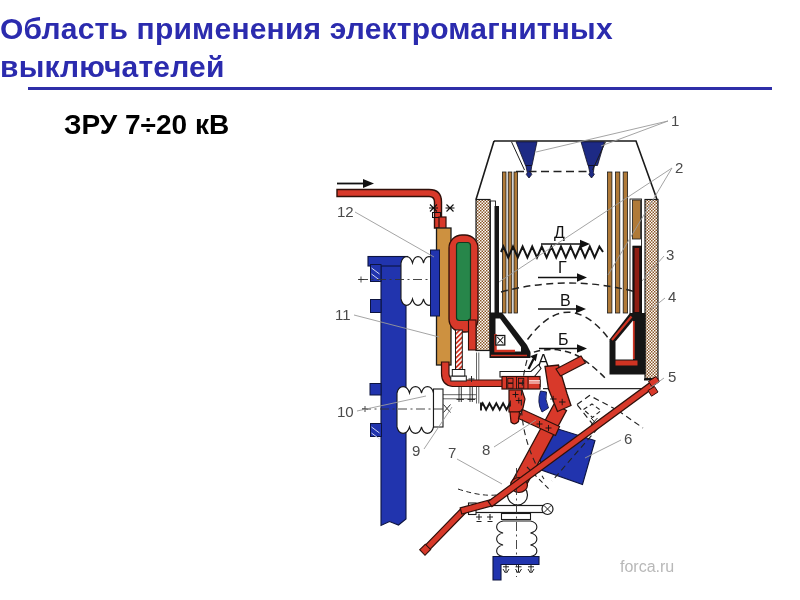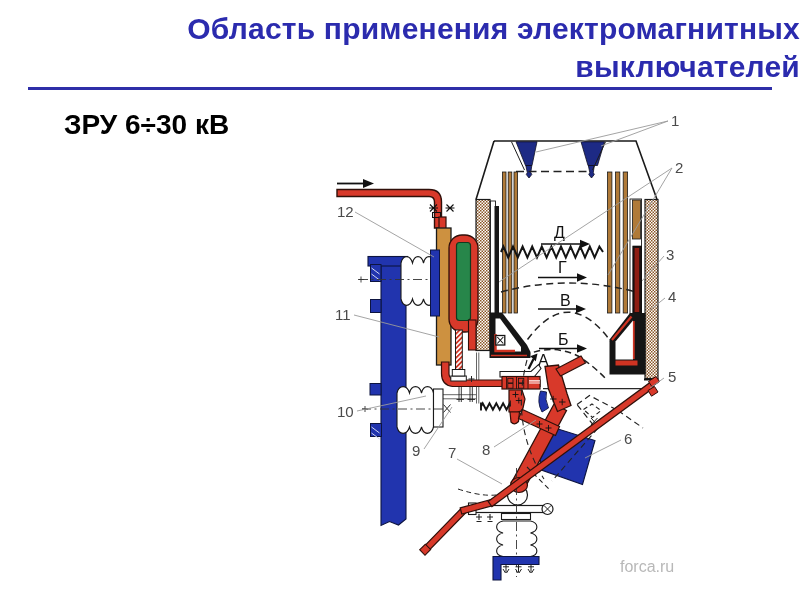--- a/index.html
+++ b/index.html
@@ -1,29 +1,29 @@
 <!DOCTYPE html>
 <html><head><meta charset="utf-8">
 <style>
 html,body{margin:0;padding:0;width:800px;height:600px;background:#ffffff;font-family:"Liberation Sans",sans-serif;overflow:hidden}
-.title{position:absolute;top:10px;left:0;width:800px;text-align:right;color:#2b2bae;font-weight:bold;font-size:30px;line-height:38px;letter-spacing:0.2px}
+.title{position:absolute;top:10px;left:0;width:800px;text-align:left;color:#2b2bae;font-weight:bold;font-size:30px;line-height:38px;letter-spacing:0.2px}
 .rule{position:absolute;left:28px;top:87px;width:744px;height:3px;background:#2e2ea8}
 .zru{position:absolute;left:64px;top:109px;font-size:28px;font-weight:bold;color:#000}
 .wm{position:absolute;left:620px;top:558px;font-size:16px;color:#b8b8b8}
 svg{position:absolute;left:0;top:0}
 text{font-family:"Liberation Sans",sans-serif}
 .num{font-size:15px;fill:#4a4a4a}
 .zone{font-size:16px;fill:#111111}
 </style></head><body>
 
 <div class="title">Область применения электромагнитных<br>выключателей</div>
 
 <div class="rule"></div>
 
-<div class="zru">ЗРУ 6÷30 кВ</div>
+<div class="zru">ЗРУ 7÷20 кВ</div>
 
 <svg width="800" height="600" viewBox="0 0 800 600">
 <defs>
 <pattern id="chk" width="3" height="3" patternUnits="userSpaceOnUse">
         <rect width="3" height="3" fill="#ffffff"></rect>
         <rect width="1.5" height="1.5" fill="#8a5526"></rect>
         <rect x="1.5" y="1.5" width="1.5" height="1.5" fill="#8a5526"></rect>
       </pattern>
 <pattern id="rh" width="3.4" height="3.4" patternUnits="userSpaceOnUse" patternTransform="rotate(45)">
         <rect width="3.4" height="3.4" fill="#ffffff"></rect>

